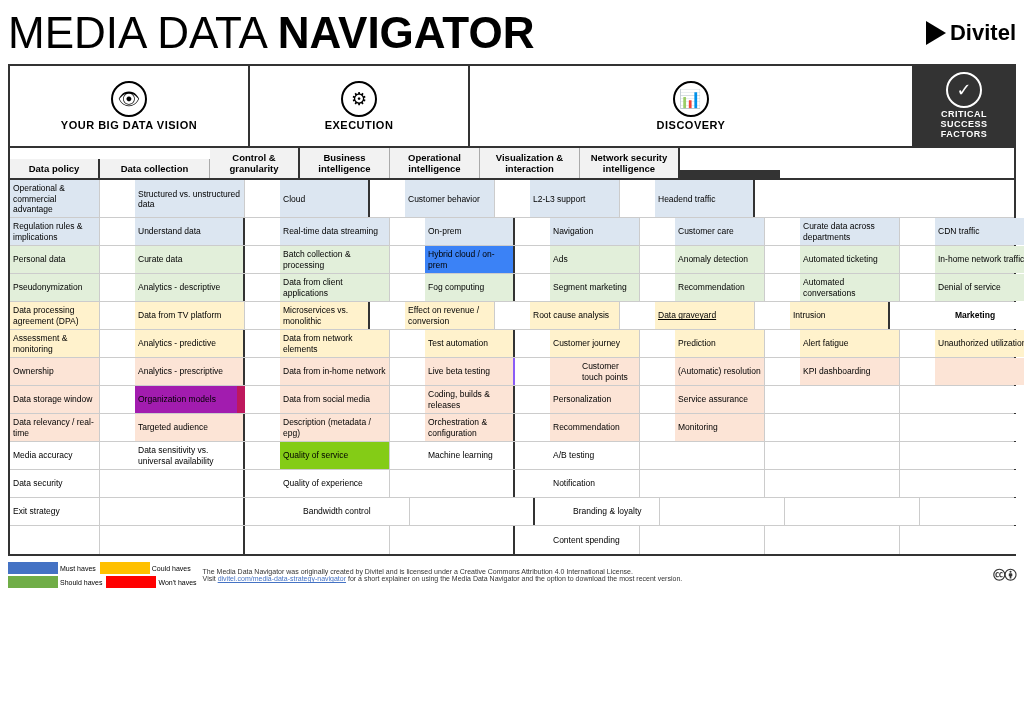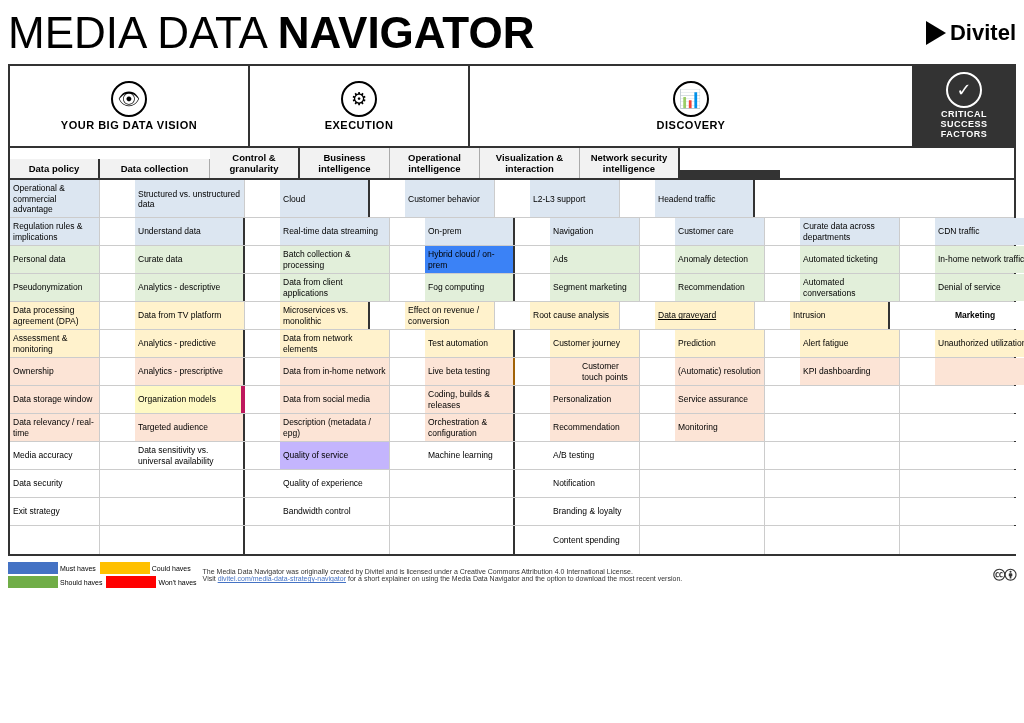--- a/index.html
+++ b/index.html
@@ -186,31 +186,31 @@
         <div class="data-cell col-oi" style="width:90px; min-width:90px; border-right:1px solid #ccc; background:#fff2cc;">Prediction</div>
         <div class="data-cell col-vi" style="width:100px; min-width:100px; border-right:1px solid #ccc; background:#fff2cc;">Alert fatigue</div>
         <div class="data-cell col-nsi" style="width:100px; min-width:100px; border-right:2px solid #333; background:#fff2cc;">Unauthorized utilization</div>
         <div class="data-cell col-csf" style="width:100px; min-width:100px; background:#fff;"></div>
       </div>
 
       <div class="data-row">
         <div class="data-cell col-policy" style="width:90px; min-width:90px; border-right:1px solid #ccc; background:#fce4d6;">Ownership</div>
         <div class="data-cell col-practices" style="width:110px; min-width:110px; border-right:2px solid #333; background:#fce4d6;">Analytics - prescriptive</div>
         <div class="data-cell col-datacol" style="width:110px; min-width:110px; border-right:1px solid #ccc; background:#fce4d6;">Data from in-home network</div>
-        <div class="data-cell col-control" style="width:90px; min-width:90px; border-right:2px solid #a16207; background:#fce4d6;">Live beta testing</div>
+        <div class="data-cell col-control" style="width:90px; min-width:90px; border-right:2px solid #8b5cf6; background:#fce4d6;">Live beta testing</div>
         <div class="data-cell col-bi" style="width:90px; min-width:90px; border-right:1px solid #ccc; background:#fce4d6;padding-left:32px;">Customer touch points</div>
         <div class="data-cell col-oi" style="width:90px; min-width:90px; border-right:1px solid #ccc; background:#fce4d6;">(Automatic) resolution</div>
         <div class="data-cell col-vi" style="width:100px; min-width:100px; border-right:1px solid #ccc; background:#fce4d6;">KPI dashboarding</div>
         <div class="data-cell col-nsi" style="width:100px; min-width:100px; border-right:2px solid #333; background:#fce4d6;"></div>
         <div class="data-cell col-csf" style="width:100px; min-width:100px; background:#fff;"></div>
       </div>
 
       <div class="data-row">
         <div class="data-cell col-policy" style="width:90px; min-width:90px; border-right:1px solid #ccc; background:#fce4d6;">Data storage window</div>
-        <div class="data-cell col-practices" style="width:110px; min-width:110px; border-right:4px solid #be185d; background:#fef9c3;">Organization models</div>
+        <div class="data-cell col-practices" style="width:110px; min-width:110px; border-right:8px solid #be185d; background:#a21caf;">Organization models</div>
         <div class="data-cell col-datacol" style="width:110px; min-width:110px; border-right:1px solid #ccc; background:#fce4d6;">Data from social media</div>
         <div class="data-cell col-control" style="width:90px; min-width:90px; border-right:2px solid #333; background:#fce4d6;">Coding, builds &amp; releases</div>
         <div class="data-cell col-bi" style="width:90px; min-width:90px; border-right:1px solid #ccc; background:#fce4d6;">Personalization</div>
         <div class="data-cell col-oi" style="width:90px; min-width:90px; border-right:1px solid #ccc; background:#fce4d6;">Service assurance</div>
         <div class="data-cell col-vi" style="width:100px; min-width:100px; border-right:1px solid #ccc; background:#fff;"></div>
         <div class="data-cell col-nsi" style="width:100px; min-width:100px; border-right:2px solid #333; background:#fff;"></div>
         <div class="data-cell col-csf" style="width:100px; min-width:100px; background:#fff; font-size:8.5px; font-weight:bold; justify-content:center; text-align:center;">Operations</div>
       </div>
 
       <div class="data-row">
@@ -221,21 +221,21 @@
         <div class="data-cell col-bi" style="width:90px; min-width:90px; border-right:1px solid #ccc; background:#fce4d6;">Recommendation</div>
         <div class="data-cell col-oi" style="width:90px; min-width:90px; border-right:1px solid #ccc; background:#fce4d6;">Monitoring</div>
         <div class="data-cell col-vi" style="width:100px; min-width:100px; border-right:1px solid #ccc; background:#fff;"></div>
         <div class="data-cell col-nsi" style="width:100px; min-width:100px; border-right:2px solid #333; background:#fff;"></div>
         <div class="data-cell col-csf" style="width:100px; min-width:100px; background:#fff;"></div>
       </div>
 
       <div class="data-row">
         <div class="data-cell col-policy" style="width:90px; min-width:90px; border-right:1px solid #ccc; background:#fff;">Media accuracy</div>
         <div class="data-cell col-practices" style="width:110px; min-width:110px; border-right:2px solid #333; background:#fff;">Data sensitivity vs. universal availability</div>
-        <div class="data-cell col-datacol" style="width:110px; min-width:110px; border-right:1px solid #ccc; background:#c4b5fd;">Quality of service</div>
+        <div class="data-cell col-datacol" style="width:110px; min-width:110px; border-right:1px solid #ccc; background:#84cc16;">Quality of service</div>
         <div class="data-cell col-control" style="width:90px; min-width:90px; border-right:2px solid #333; background:#fff;">Machine learning</div>
         <div class="data-cell col-bi" style="width:90px; min-width:90px; border-right:1px solid #ccc; background:#fff;">A/B testing</div>
         <div class="data-cell col-oi" style="width:90px; min-width:90px; border-right:1px solid #ccc; background:#fff;"></div>
         <div class="data-cell col-vi" style="width:100px; min-width:100px; border-right:1px solid #ccc; background:#fff;"></div>
         <div class="data-cell col-nsi" style="width:100px; min-width:100px; border-right:2px solid #333; background:#fff;"></div>
         <div class="data-cell col-csf" style="width:100px; min-width:100px; background:#fff;"></div>
       </div>
 
       <div class="data-row">
         <div class="data-cell col-policy" style="width:90px; min-width:90px; border-right:1px solid #ccc; background:#fff;">Data security</div>
@@ -245,21 +245,21 @@
         <div class="data-cell col-bi" style="width:90px; min-width:90px; border-right:1px solid #ccc; background:#fff;">Notification</div>
         <div class="data-cell col-oi" style="width:90px; min-width:90px; border-right:1px solid #ccc; background:#fff;"></div>
         <div class="data-cell col-vi" style="width:100px; min-width:100px; border-right:1px solid #ccc; background:#fff;"></div>
         <div class="data-cell col-nsi" style="width:100px; min-width:100px; border-right:2px solid #333; background:#fff;"></div>
         <div class="data-cell col-csf" style="width:100px; min-width:100px; background:#fff; font-size:8.5px; font-weight:bold; justify-content:center; text-align:center;">Service</div>
       </div>
 
       <div class="data-row">
         <div class="data-cell col-policy" style="width:90px; min-width:90px; border-right:1px solid #ccc; background:#fff;">Exit strategy</div>
         <div class="data-cell col-practices" style="width:110px; min-width:110px; border-right:2px solid #333; background:#fff;"></div>
-        <div class="data-cell col-datacol" style="width:110px; min-width:110px; border-right:1px solid #ccc; background:#fff;">Bandwidth control</div>
+        <div class="data-cell col-datacol" style="width:110px; min-width:110px; border-right:1px solid #ccc; background:#fff;margin-left:20px;">Bandwidth control</div>
         <div class="data-cell col-control" style="width:90px; min-width:90px; border-right:2px solid #333; background:#fff;"></div>
         <div class="data-cell col-bi" style="width:90px; min-width:90px; border-right:1px solid #ccc; background:#fff;">Branding &amp; loyalty</div>
         <div class="data-cell col-oi" style="width:90px; min-width:90px; border-right:1px solid #ccc; background:#fff;"></div>
         <div class="data-cell col-vi" style="width:100px; min-width:100px; border-right:1px solid #ccc; background:#fff;"></div>
         <div class="data-cell col-nsi" style="width:100px; min-width:100px; border-right:2px solid #333; background:#fff;"></div>
         <div class="data-cell col-csf" style="width:100px; min-width:100px; background:#fff;"></div>
       </div>
 
       <div class="data-row">
         <div class="data-cell col-policy" style="width:90px; min-width:90px; border-right:1px solid #ccc; background:#fff;"></div>

